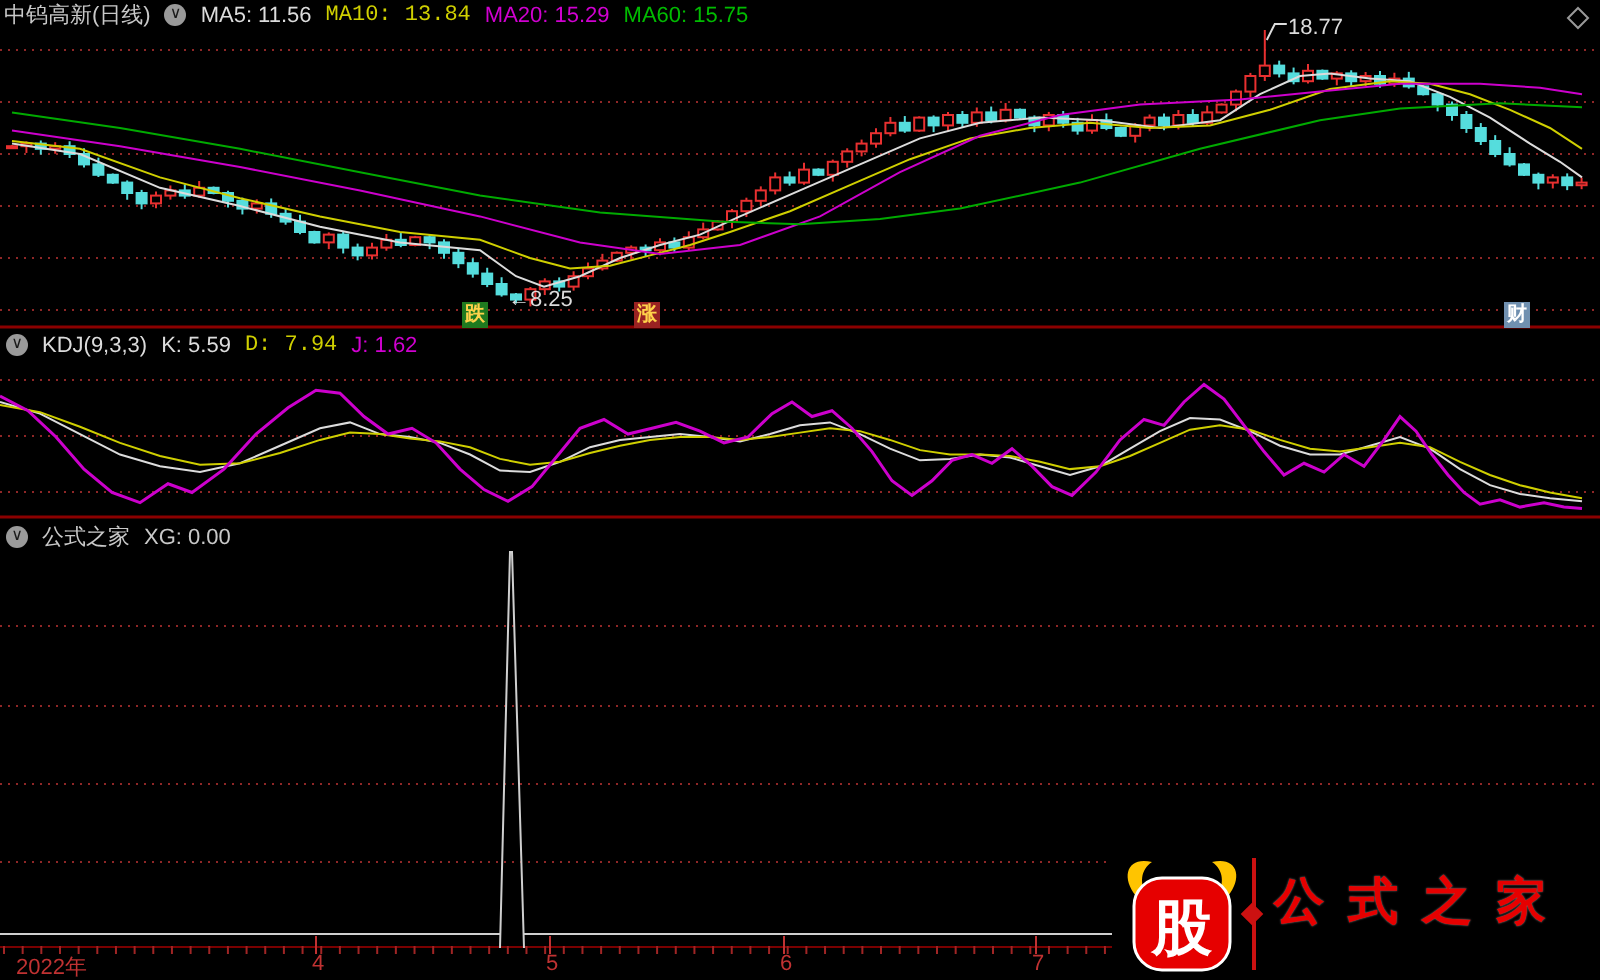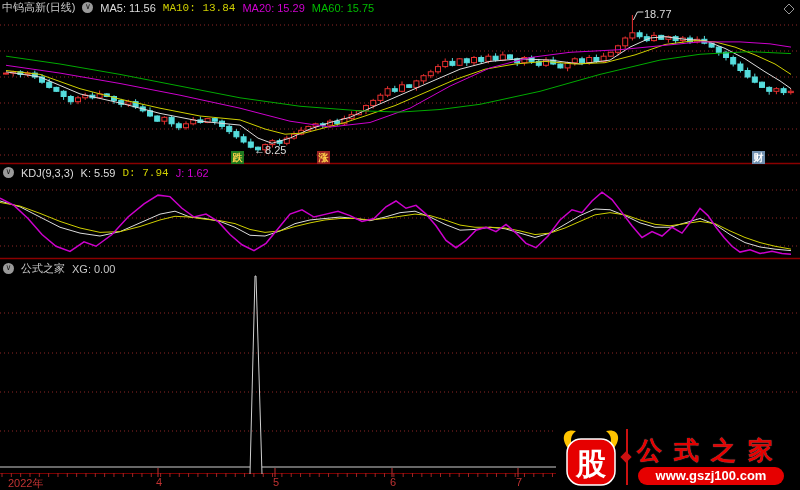--- a/index.html
+++ b/index.html
@@ -413,14 +413,13 @@
 <div id="logo">
   <svg class="bull" width="66" height="62">
     <path d="M10,22 C2,12 6,2 18,5 C12,9 12,16 15,21 Z" fill="#ffc400"></path>
     <path d="M56,22 C64,12 60,2 48,5 C54,9 54,16 51,21 Z" fill="#ffc400"></path>
     <rect x="9" y="13" width="48" height="46" rx="14" fill="#e60000" stroke="#ffffff" stroke-width="1.5"></rect>
     <text x="33" y="48" text-anchor="middle" font-size="30" font-weight="bold" fill="#ffffff" font-family="Liberation Sans, DejaVu Sans, sans-serif">股</text>
   </svg>
   <div class="divider"></div>
   <div class="dia"></div>
   <div class="sitename">公式之家</div>
-  <div class="pill">www.gszj100.com</div>
 </div>
 
 </body></html>

